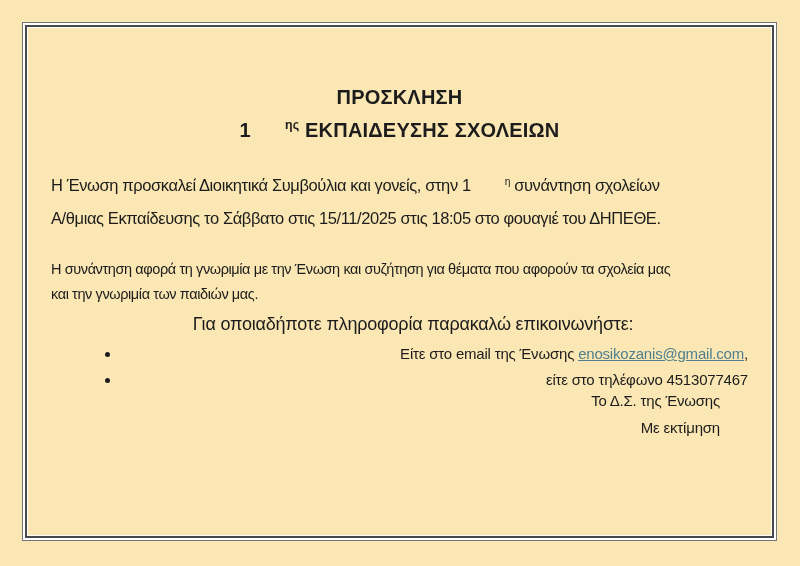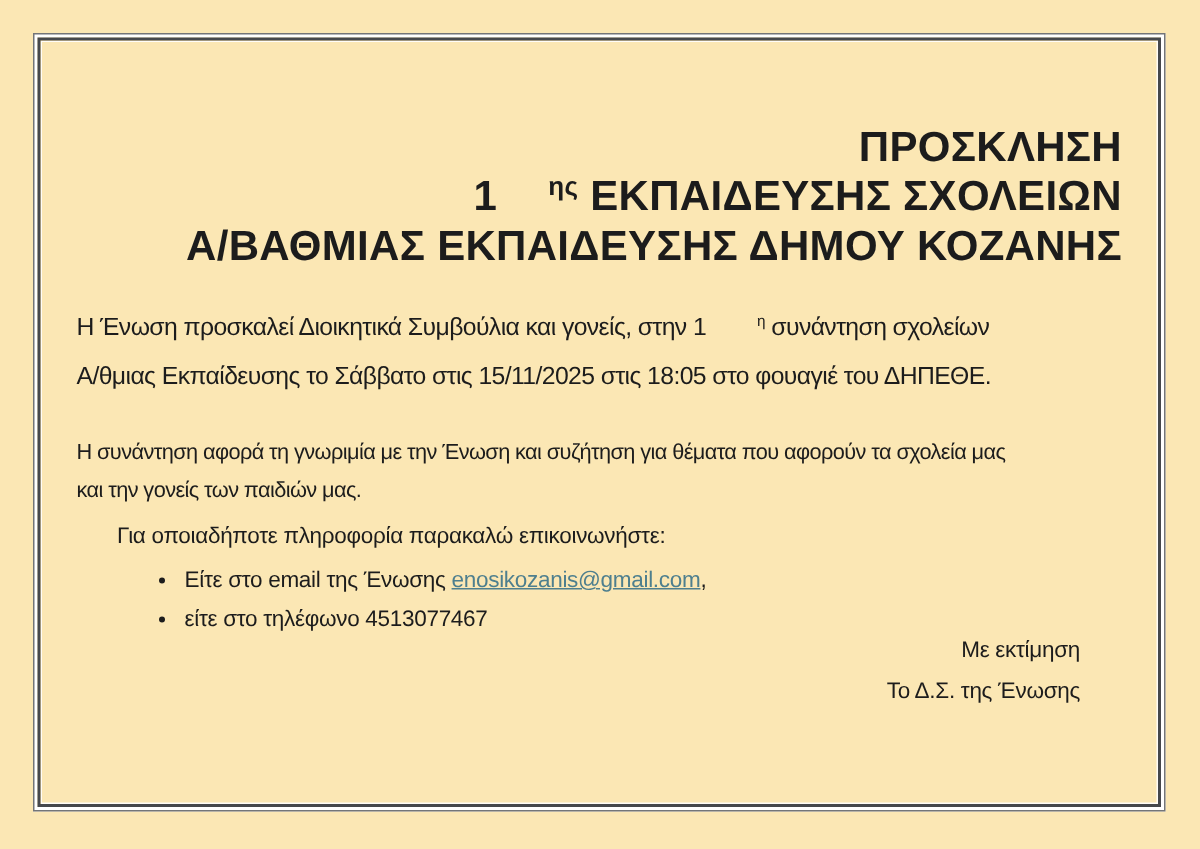--- a/index.html
+++ b/index.html
@@ -31,23 +31,23 @@
   }
 
   .content {
     position: absolute;
     left: 27px; top: 27px; right: 28px; bottom: 30px;
     box-sizing: border-box;
     padding: 54px 24px 0;
   }
 
   .title {
-    text-align: right;
+    text-align: center;
     font-weight: 700;
-    font-size: 28px;
+    font-size: 20px;
     line-height: 33px;
     letter-spacing: 0.2px;
   }
   .sup {
     font-size: 62%;
     vertical-align: super;
     line-height: 0;
     margin-left: 34px;
   }
 
@@ -62,36 +62,36 @@
   }
   .purpose {
     margin-top: 22px;
     font-size: 14.5px;
     line-height: 25px;
     letter-spacing: -0.4px;
   }
 
   .contact-prompt {
     margin: 5px 0 0 27px;
-    font-size: 15px;
+    font-size: 18px;
     line-height: 25px;
-    text-align: left;
+    text-align: center;
     letter-spacing: -0.2px;
   }
 
   .contact-list {
     margin: 4px 0 0 53px;
     padding-left: 17px;
     list-style: disc;
     font-size: 15px;
     line-height: 26px;
     text-align: left;
     letter-spacing: -0.2px;
   }
-  .contact-list li { padding-left: 2px; }
+  .contact-list li { padding-left: 2px; text-align: right; }
 
   .email-link {
     color: #4e7f8e;
     text-decoration: underline;
     cursor: pointer;
   }
 
   .signature {
     margin: -6px 28px 0 0;
     text-align: right;
@@ -105,38 +105,37 @@
 
 <div class="frame">
   <div class="frame-inner"></div>
 </div>
 
 <div class="content">
 
   <header class="title">
     <div>ΠΡΟΣΚΛΗΣΗ</div>
     <div><span>1</span><sup class="sup">ης</sup><span> ΕΚΠΑΙΔΕΥΣΗΣ ΣΧΟΛΕΙΩΝ</span></div>
-    <div>Α/ΒΑΘΜΙΑΣ ΕΚΠΑΙΔΕΥΣΗΣ ΔΗΜΟΥ ΚΟΖΑΝΗΣ</div>
   </header>
 
   <p class="para intro">
     <span class="pline"><span>Η Ένωση προσκαλεί Διοικητικά Συμβούλια και γονείς, στην 1</span><sup class="sup">η</sup><span> συνάντηση σχολείων</span></span>
     <span class="pline">Α/θμιας Εκπαίδευσης το Σάββατο στις 15/11/2025 στις 18:05 στο φουαγιέ του ΔΗΠΕΘΕ.</span>
   </p>
 
   <p class="para purpose">
     <span class="pline">Η συνάντηση αφορά τη γνωριμία με την Ένωση και συζήτηση για θέματα που αφορούν τα σχολεία μας</span>
-    <span class="pline">και την γονείς των παιδιών μας.</span>
+    <span class="pline">και την γνωριμία των παιδιών μας.</span>
   </p>
 
   <p class="contact-prompt">Για οποιαδήποτε πληροφορία παρακαλώ επικοινωνήστε:</p>
 
   <ul class="contact-list">
     <li><span>Είτε στο email της Ένωσης </span><a class="email-link">enosikozanis@gmail.com</a><span>,</span></li>
     <li><span>είτε στο τηλέφωνο 4513077467</span></li>
   </ul>
 
   <div class="signature">
+    <div>Το Δ.Σ. της Ένωσης</div>
     <div>Με εκτίμηση</div>
-    <div>Το Δ.Σ. της Ένωσης</div>
   </div>
 
 </div>
 
 </body></html>

